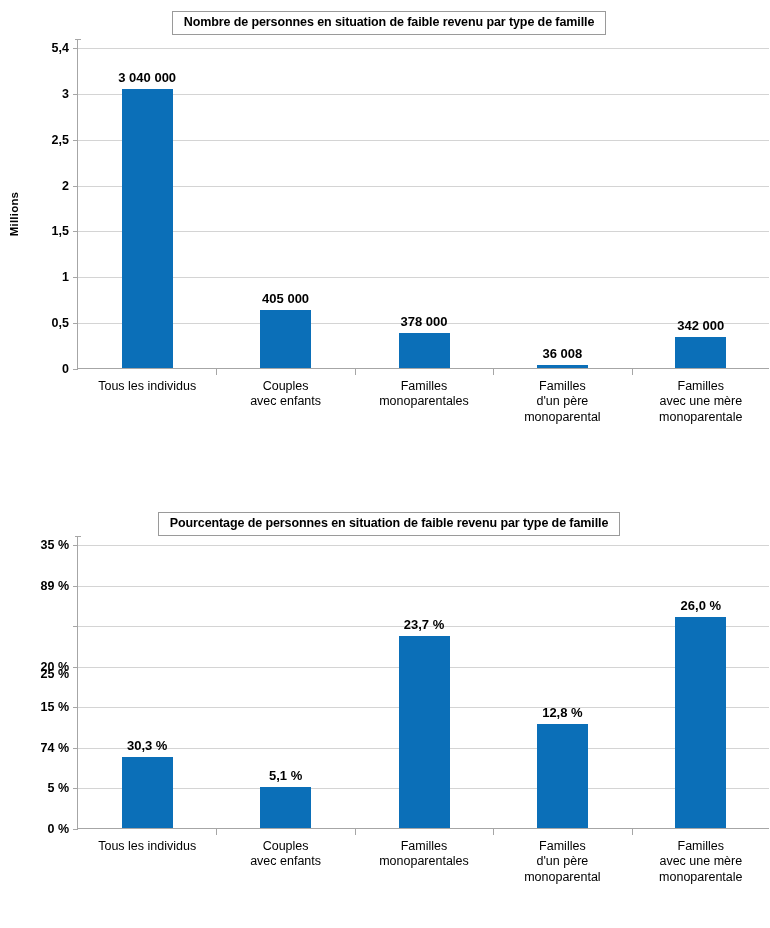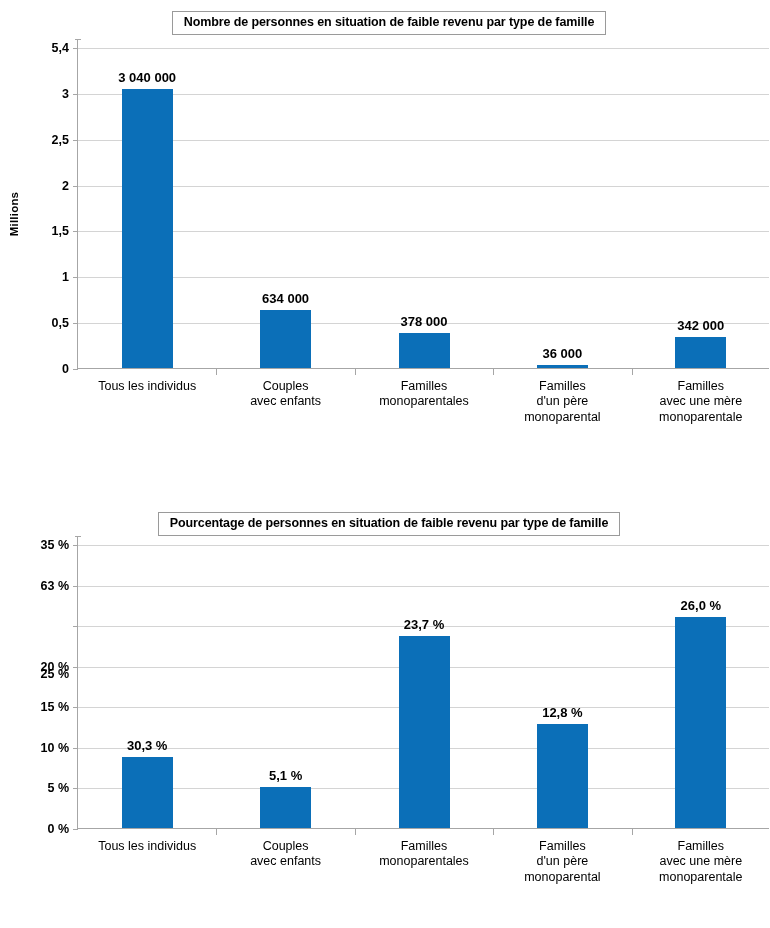--- a/index.html
+++ b/index.html
@@ -142,35 +142,35 @@
       <div class="ytick" style="top: 0px;"></div>
       <div class="ylabel" style="top: 0px;">5,4</div>
       <div class="ytick" style="top: -9px; left: -3px; width: 6px;"></div>
       <div style="position: absolute; left: -1px; top: -9px; height: 9px; border-left: 1px solid rgb(166, 166, 166);"></div>
       <div class="bar" title="Tous les individus : 3 040 000" style="left: 43.7px; width: 51px; height: 278.811px; background: rgb(11, 111, 184);"></div>
       <div class="bar-label" style="left: 69.2px; top: 22.1886px;">3 040 000</div>
       <div class="cat-label" style="left: 69.2px; top: 331px;">
         <div>Tous les individus</div>
       </div>
       <div class="bar" title="Couples avec enfants : 634 000" style="left: 182.1px; width: 51px; height: 58.1469px; background: rgb(11, 111, 184);"></div>
-      <div class="bar-label" style="left: 207.6px; top: 242.853px;">634 000</div>
+      <div class="bar-label" style="left: 207.6px; top: 242.853px;">405 000</div>
       <div class="cat-sep" style="left: 138.4px;"></div>
       <div class="cat-label" style="left: 207.6px; top: 331px;">
         <div>Couples</div>
         <div>avec enfants</div>
       </div>
       <div class="bar" title="Familles monoparentales : 378 000" style="left: 320.5px; width: 51px; height: 34.668px; background: rgb(11, 111, 184);"></div>
       <div class="bar-label" style="left: 346px; top: 266.332px;">378 000</div>
       <div class="cat-sep" style="left: 276.8px;"></div>
       <div class="cat-label" style="left: 346px; top: 331px;">
         <div>Familles</div>
         <div>monoparentales</div>
       </div>
       <div class="bar" title="Familles d'un père monoparental : 36 000" style="left: 458.9px; width: 51px; height: 3.30171px; background: rgb(11, 111, 184);"></div>
-      <div class="bar-label" style="left: 484.4px; top: 297.698px;">36 000</div>
+      <div class="bar-label" style="left: 484.4px; top: 297.698px;">36 008</div>
       <div class="cat-sep" style="left: 415.2px;"></div>
       <div class="cat-label" style="left: 484.4px; top: 331px;">
         <div>Familles</div>
         <div>d'un père</div>
         <div>monoparental</div>
       </div>
       <div class="bar" title="Familles avec une mère monoparentale : 342 000" style="left: 597.3px; width: 51px; height: 31.3663px; background: rgb(11, 111, 184);"></div>
       <div class="bar-label" style="left: 622.8px; top: 269.634px;">342 000</div>
       <div class="cat-sep" style="left: 553.6px;"></div>
       <div class="cat-label" style="left: 622.8px; top: 331px;">
@@ -188,33 +188,33 @@
   </div>
 
   <div class="plot" id="plot-2">
       <div class="ytick" style="top: 284px;"></div>
       <div class="ylabel" style="top: 284px;">0 %</div>
       <div class="gridline" style="top: 243.429px;"></div>
       <div class="ytick" style="top: 243.429px;"></div>
       <div class="ylabel" style="top: 243.429px;">5 %</div>
       <div class="gridline" style="top: 202.857px;"></div>
       <div class="ytick" style="top: 202.857px;"></div>
-      <div class="ylabel" style="top: 202.857px;">10 %</div>
+      <div class="ylabel" style="top: 202.857px;">74 %</div>
       <div class="gridline" style="top: 162.286px;"></div>
       <div class="ytick" style="top: 162.286px;"></div>
       <div class="ylabel" style="top: 162.286px;">15 %</div>
       <div class="gridline" style="top: 121.714px;"></div>
       <div class="ytick" style="top: 121.714px;"></div>
       <div class="ylabel" style="top: 121.714px;">20 %</div>
       <div class="gridline" style="top: 81.1429px;"></div>
       <div class="ytick" style="top: 81.1429px;"></div>
       <div class="ylabel" style="top: 81.1429px; margin-top: 48px;">25 %</div>
       <div class="gridline" style="top: 40.5714px;"></div>
       <div class="ytick" style="top: 40.5714px;"></div>
-      <div class="ylabel" style="top: 40.5714px;">63 %</div>
+      <div class="ylabel" style="top: 40.5714px;">89 %</div>
       <div class="gridline" style="top: 0px;"></div>
       <div class="ytick" style="top: 0px;"></div>
       <div class="ylabel" style="top: 0px;">35 %</div>
       <div class="ytick" style="top: -9px; left: -3px; width: 6px;"></div>
       <div style="position: absolute; left: -1px; top: -9px; height: 9px; border-left: 1px solid rgb(166, 166, 166);"></div>
       <div class="bar" title="Tous les individus : 8,8 %" style="left: 43.7px; width: 51px; height: 71.4057px; background: rgb(11, 111, 184);"></div>
       <div class="bar-label" style="left: 69.2px; top: 192.594px;">30,3 %</div>
       <div class="cat-label" style="left: 69.2px; top: 294px;">
         <div>Tous les individus</div>
       </div>

